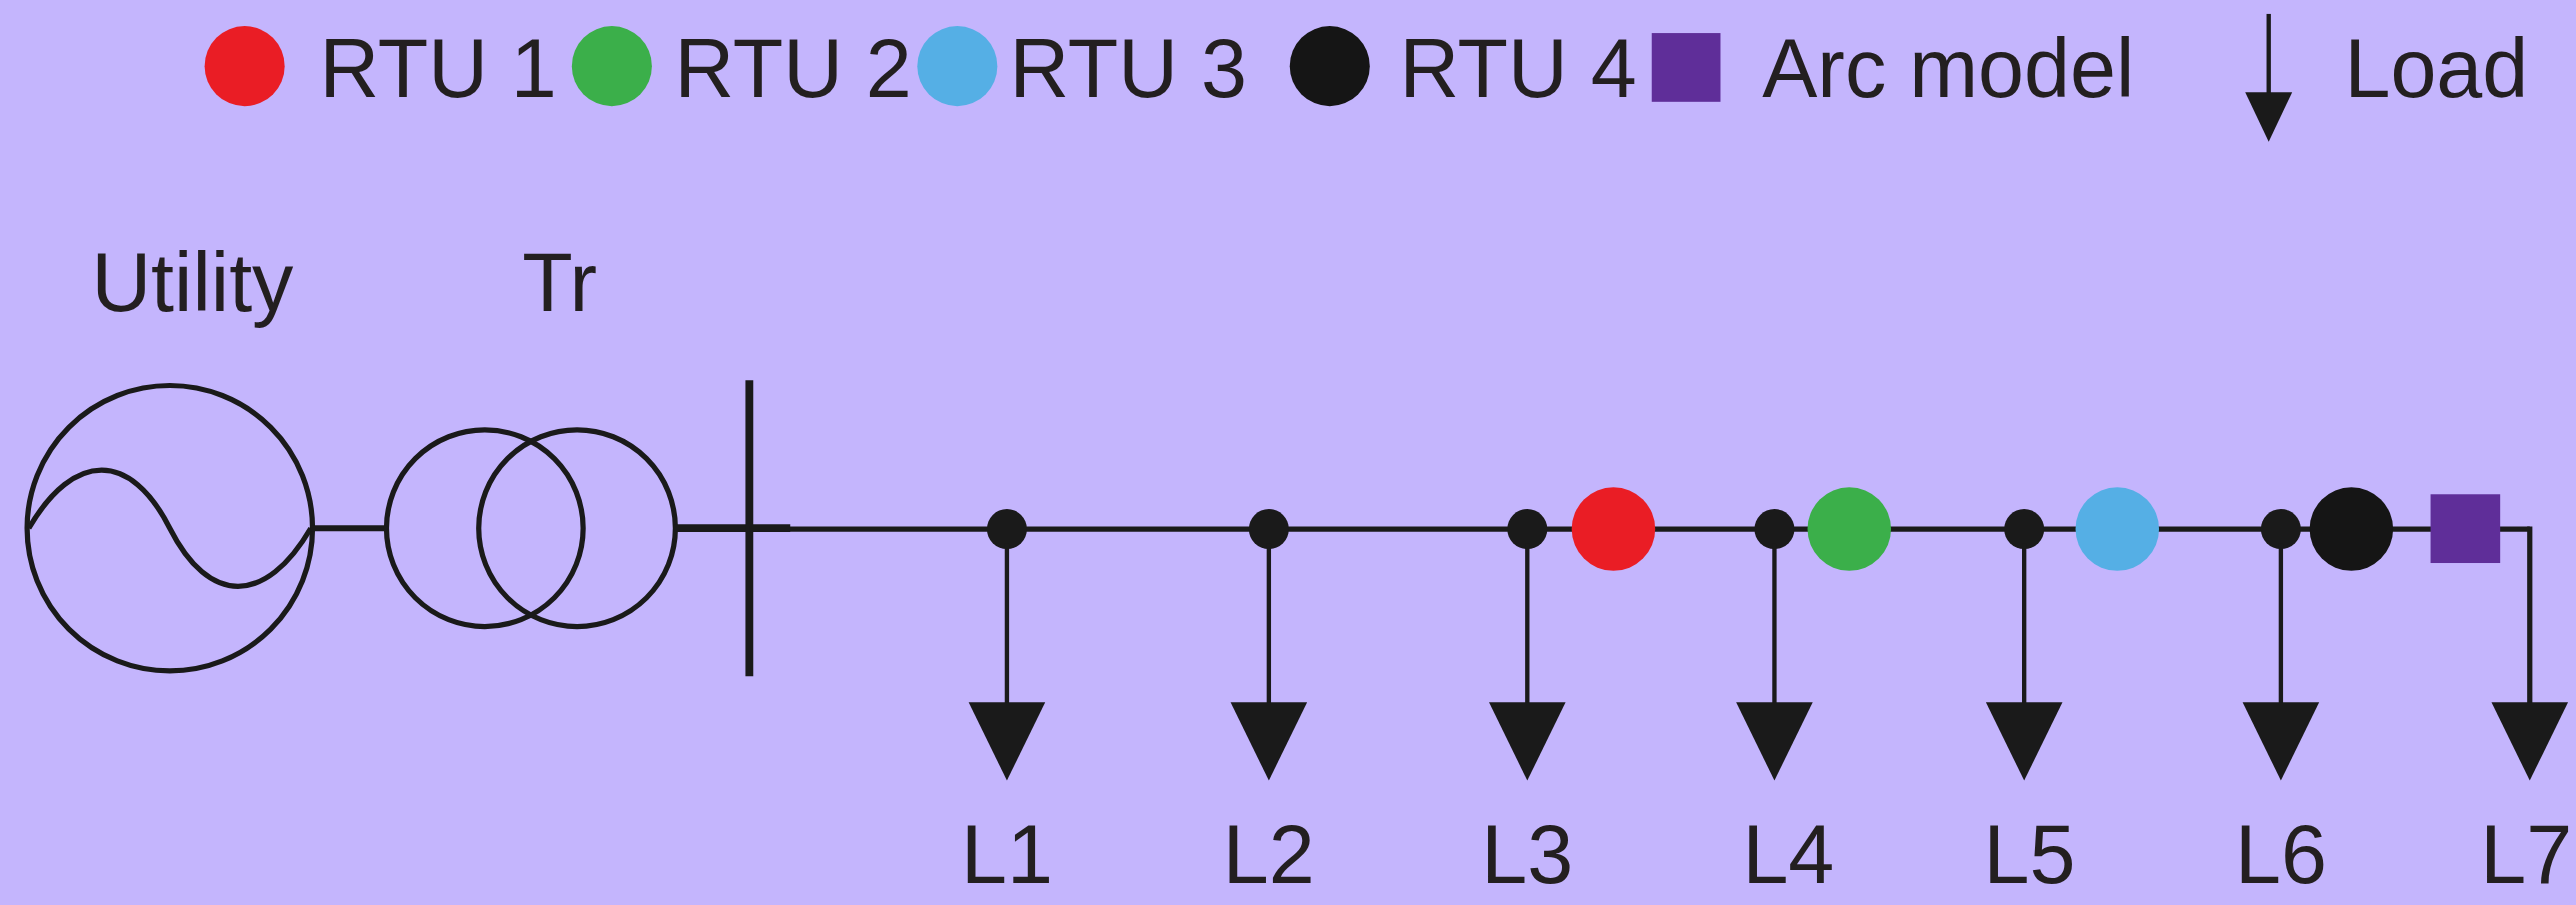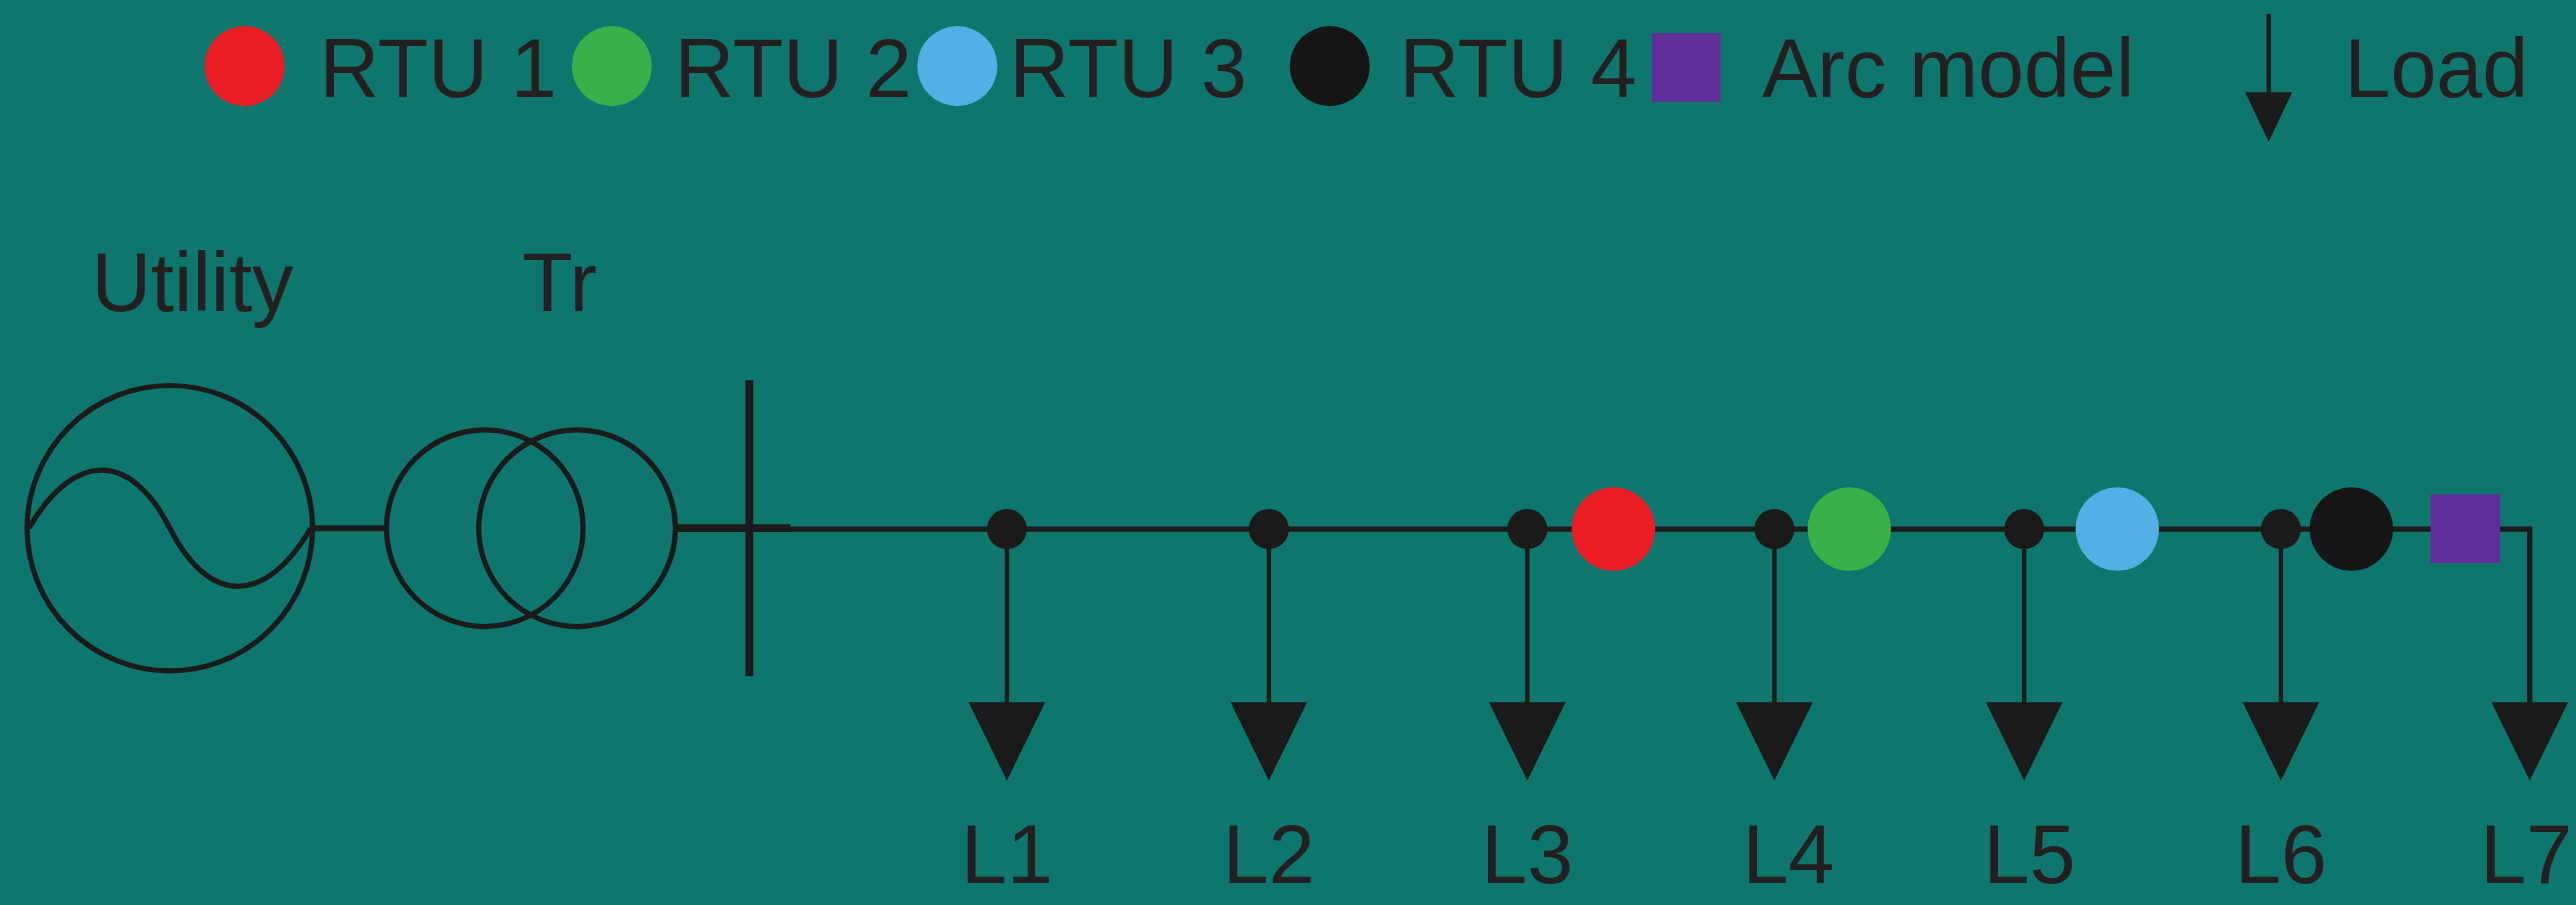--- a/index.html
+++ b/index.html
@@ -1,16 +1,16 @@
 <!DOCTYPE html>
 <html style="font-size:14px"><head>
 <meta charset="utf-8">
 <style>
   html,body{margin:0;padding:0;background:#ffffff;}
-  #stage{position:relative;width:2576px;height:905px;background:#0f766e;overflow:hidden;}
+  #stage{position:relative;width:2576px;height:905px;background:#c4b5fd;overflow:hidden;}
   svg{display:block;}
   .lbl{font-family:"Liberation Sans","DejaVu Sans",sans-serif;font-size:95px;fill:#231f20;}
   .ln{stroke:#1a1a1a;fill:none;}
   .solid{fill:#1a1a1a;stroke:none;}
 </style>
 </head>
 <body>
 
 <div id="stage">
 <svg width="2576" height="905" viewBox="0 0 2960 1040" xmlns="http://www.w3.org/2000/svg">

